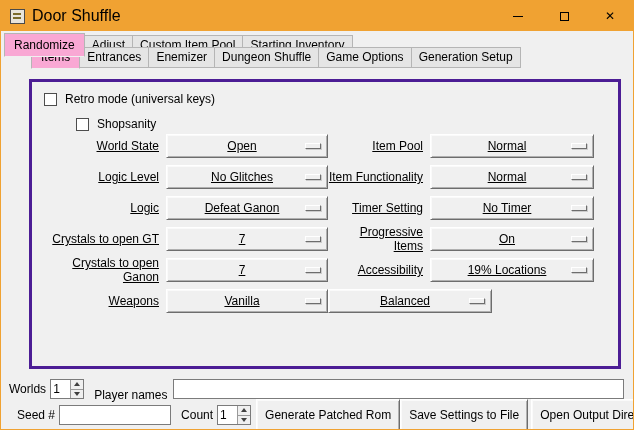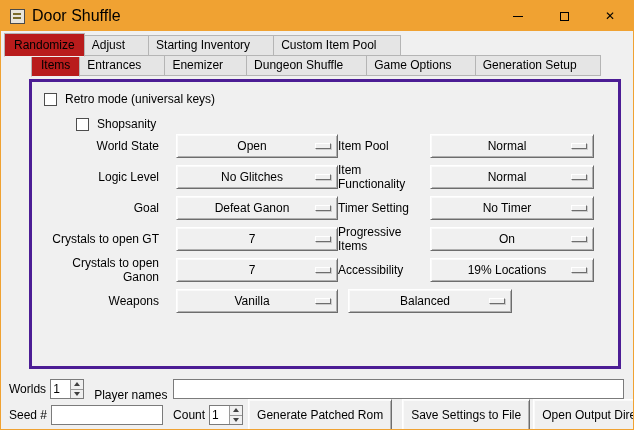--- a/index.html
+++ b/index.html
@@ -30,54 +30,53 @@
   .title-text { font-size: 16px; color: #000; }
   .tb-buttons { margin-left: auto; display: flex; height: 100%; }
   .tb-btn { width: 46px; height: 100%; display:flex; align-items:center; justify-content:center; cursor: default; }
   .min-glyph { width: 10px; height: 1px; background: #000; }
   .max-glyph { width: 9px; height: 9px; border: 1px solid #000; }
   .close-glyph { font-size: 12px; line-height: 1; }
 
   
   .tabbar { position: absolute; display: flex; align-items: flex-end; }
   .outer-tabs { top: 32px; left: 3px; }
-  .inner-tabs { top: 52px; left: 30px; z-index: 3; }
+  .inner-tabs { top: 44px; left: 30px; z-index: 3; }
   .tab {
     background: #e5e5e5; border: 1px solid #b5b5b5;
-    padding: 2px 23px 3px 7px; white-space: nowrap; cursor: default;
+    padding: 2px 7px 3px 7px; white-space: nowrap; cursor: default;
   }
   .tab + .tab { margin-left: -1px; }
   .tab.selected {
-    background: #b91c1c; padding: 4px 9px 4px 9px;
+    background: #f9a8d4; padding: 4px 9px 4px 9px;
     border-bottom-color: #f0f0f0; position: relative; z-index: 4; margin-bottom: -1px;
   }
 
   
   .pane {
     position: absolute; left: 28px; top: 78px; width: 592px; height: 290px;
     border: 3px solid #4c1d95; background: #f0f0f0; z-index: 1;
   }
 
   .chk-row { position: absolute; left: 12px; display: flex; align-items: center; height: 16px; cursor: default; }
   .checkbox {
     width: 13px; height: 13px; background: #ffffff;
     border: 1px solid #4d4d4d; margin-right: 8px; flex: none;
   }
 
   .fields { position: absolute; left: 6px; right: 24px; top: 52px; }
-  .field-row { display: flex; align-items: center; height: 24px; margin-bottom: 7px; }
+  .field-row { display: flex; align-items: center; height: 24px; margin-bottom: 7px; text-decoration: underline; }
   .lblL { width: 128px; text-align: right; padding-right: 7px; flex: none; }
-  .lblR { flex: 1; text-align: left; padding-right: 7px; }
+  .lblR { flex: 1; text-align: right; padding-right: 7px; }
 
   .bevel {
     background: #f0f0f0;
     border: 1px solid;
     border-color: #ffffff #6d6d6d #6d6d6d #ffffff;
     box-shadow: inset 1px 1px 0 #fafafa, inset -1px -1px 0 #b0b0b0;
-    margin-left: 10px;
   }
   .dd {
     height: 24px; position: relative; display: flex; align-items: center;
     cursor: default; flex: none;
   }
   .ddL { width: 162px; }
   .ddR { width: 164px; }
   .dd-value { flex: 1; text-align: center; padding-right: 10px; }
   .dd-ind {
     position: absolute; right: 6px; top: 50%; margin-top: -3px;
@@ -132,22 +131,22 @@
       </div>
       <div class="tb-btn">
         <span class="close-glyph">✕</span>
       </div>
     </div>
   </div>
 
   <div class="tabbar outer-tabs">
     <div class="tab selected">Randomize</div>
     <div class="tab">Adjust</div>
+    <div class="tab">Custom Item Pool</div>
     <div class="tab">Starting Inventory</div>
-    <div class="tab">Custom Item Pool</div>
   </div>
 
   <div class="tabbar inner-tabs">
     <div class="tab selected">Items</div>
     <div class="tab">Entrances</div>
     <div class="tab">Enemizer</div>
     <div class="tab">Dungeon Shuffle</div>
     <div class="tab">Game Options</div>
     <div class="tab">Generation Setup</div>
   </div>
@@ -185,21 +184,21 @@
           <span class="dd-ind"></span>
         </div>
         <span class="lblR">Item Functionality</span>
         <div class="dd ddR bevel">
           <span class="dd-value">Normal</span>
           <span class="dd-ind"></span>
         </div>
       </div>
 
       <div class="field-row">
-        <span class="lblL">Goal</span>
+        <span class="lblL">Logic</span>
         <div class="dd ddL bevel">
           <span class="dd-value">Defeat Ganon</span>
           <span class="dd-ind"></span>
         </div>
         <span class="lblR">Timer Setting</span>
         <div class="dd ddR bevel">
           <span class="dd-value">No Timer</span>
           <span class="dd-ind"></span>
         </div>
       </div>
@@ -256,21 +255,21 @@
         <div class="spin-btn">
             <span class="tri-down"></span>
           </div>
       </div>
     </div>
     <span class="lbl" style="margin:12px 5px 0 10px;">Player names</span>
     <input class="entry player-entry" value="" style="">
   </div>
 
   <div class="bottom2">
-    <span class="lbl" style="margin-right:4px;">Seed #</span>
+    <span class="lbl" style="margin-right:4px;margin-left:8px;">Seed #</span>
     <input class="entry seed-entry" value="" style="">
     <span class="lbl" style="margin:0 4px 0 10px;">Count</span>
     <div class="spin">
       <input class="spin-entry" value="1" style="">
       <div class="spin-btns">
         <div class="spin-btn">
             <span class="tri-up"></span>
           </div>
         <div class="spin-btn">
             <span class="tri-down"></span>

